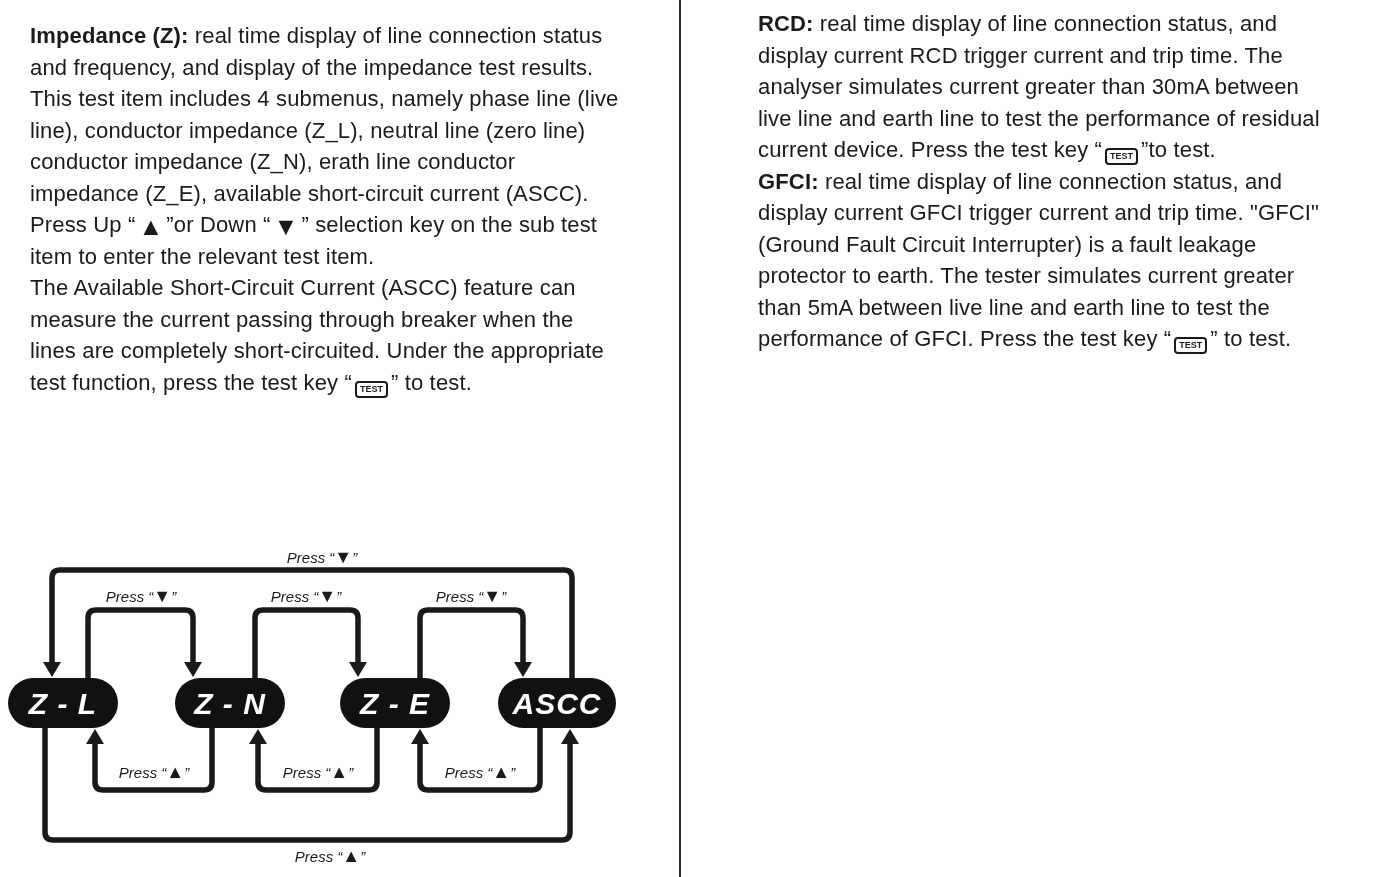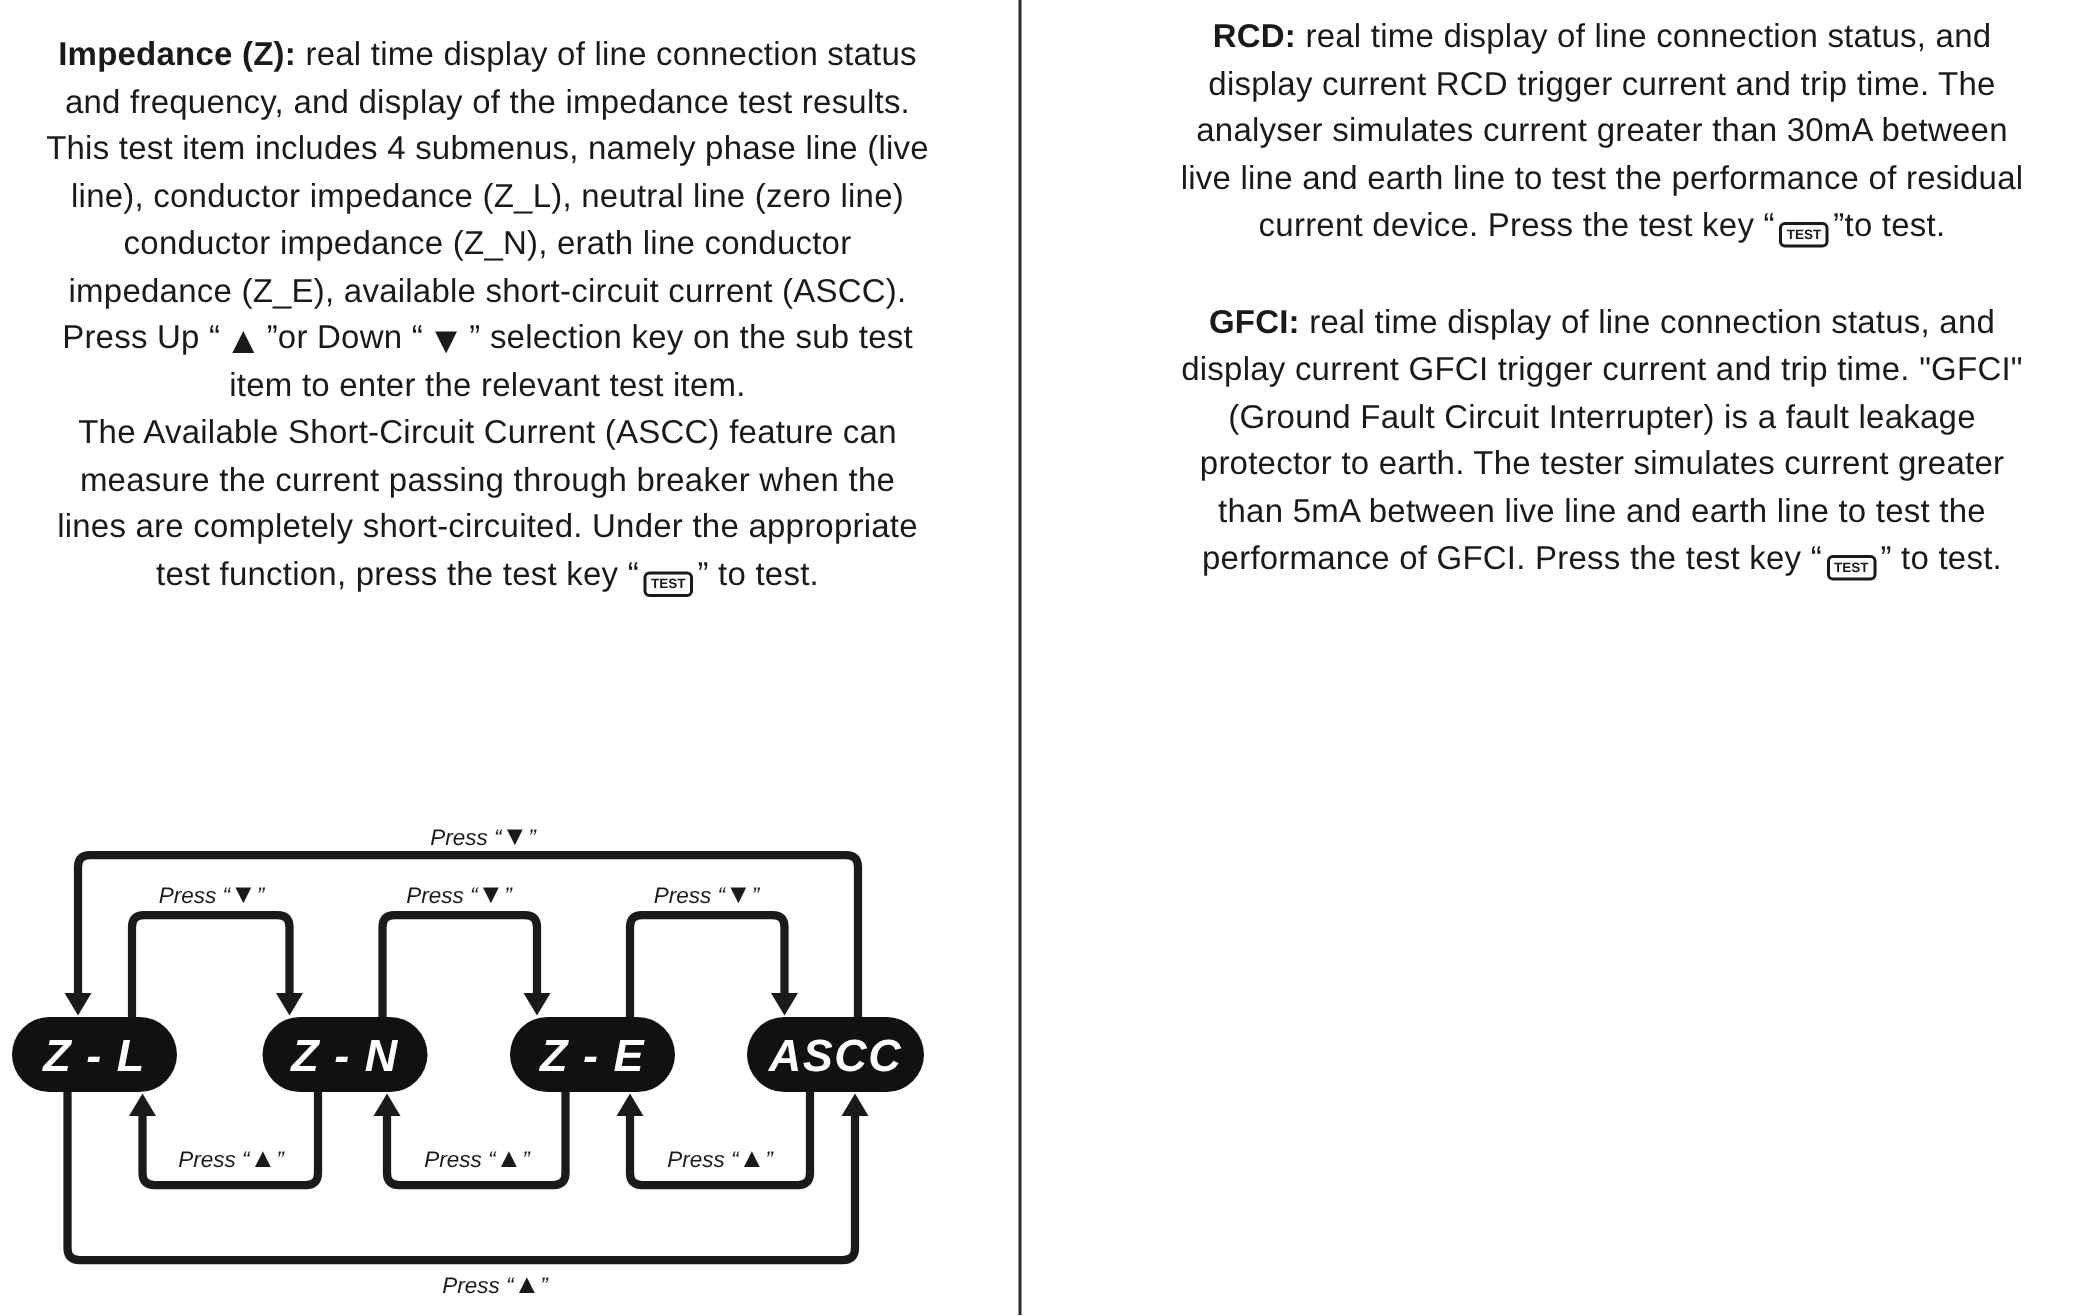--- a/index.html
+++ b/index.html
@@ -4,24 +4,24 @@
 <style>
   html,body { margin:0; padding:0; background:#fff; }
   .page {
     position:relative; width:1382px; height:877px; background:#ffffff;
     font-family:"Liberation Sans","DejaVu Sans",sans-serif; color:#1a1a1a;
     overflow:hidden;
   }
   .divider { position:absolute; left:679px; top:0; width:2px; height:877px; background:#2b2b2b; }
   .col { position:absolute; font-size:22px; line-height:31.5px; letter-spacing:0.15px; }
   .col-left  { left:30px;  top:20px; width:590px; }
-  .col-right { left:778px; top:8px;  width:580px; }
-  .para { margin:0;text-align:center; }
+  .col-right { left:758px; top:8px;  width:580px; }
+  .para { margin:0; }
   .para strong { font-weight:bold; }
-  .para-gap { margin-top:33px; }
+  .para-gap { }
   .tri {
     display:inline-block; font-size:25px; line-height:20px;
     vertical-align:-3px; margin:0 3px;
   }
   .testkey {
     display:inline-block; border:2px solid #1a1a1a; border-radius:4px;
     font-size:9px; font-weight:bold; line-height:13px; padding:0 3px;
     vertical-align:-2px; margin:0 3px; letter-spacing:0;
   }
   .diagram { position:absolute; left:0; top:540px; width:660px; height:337px;font-style:italic; }

